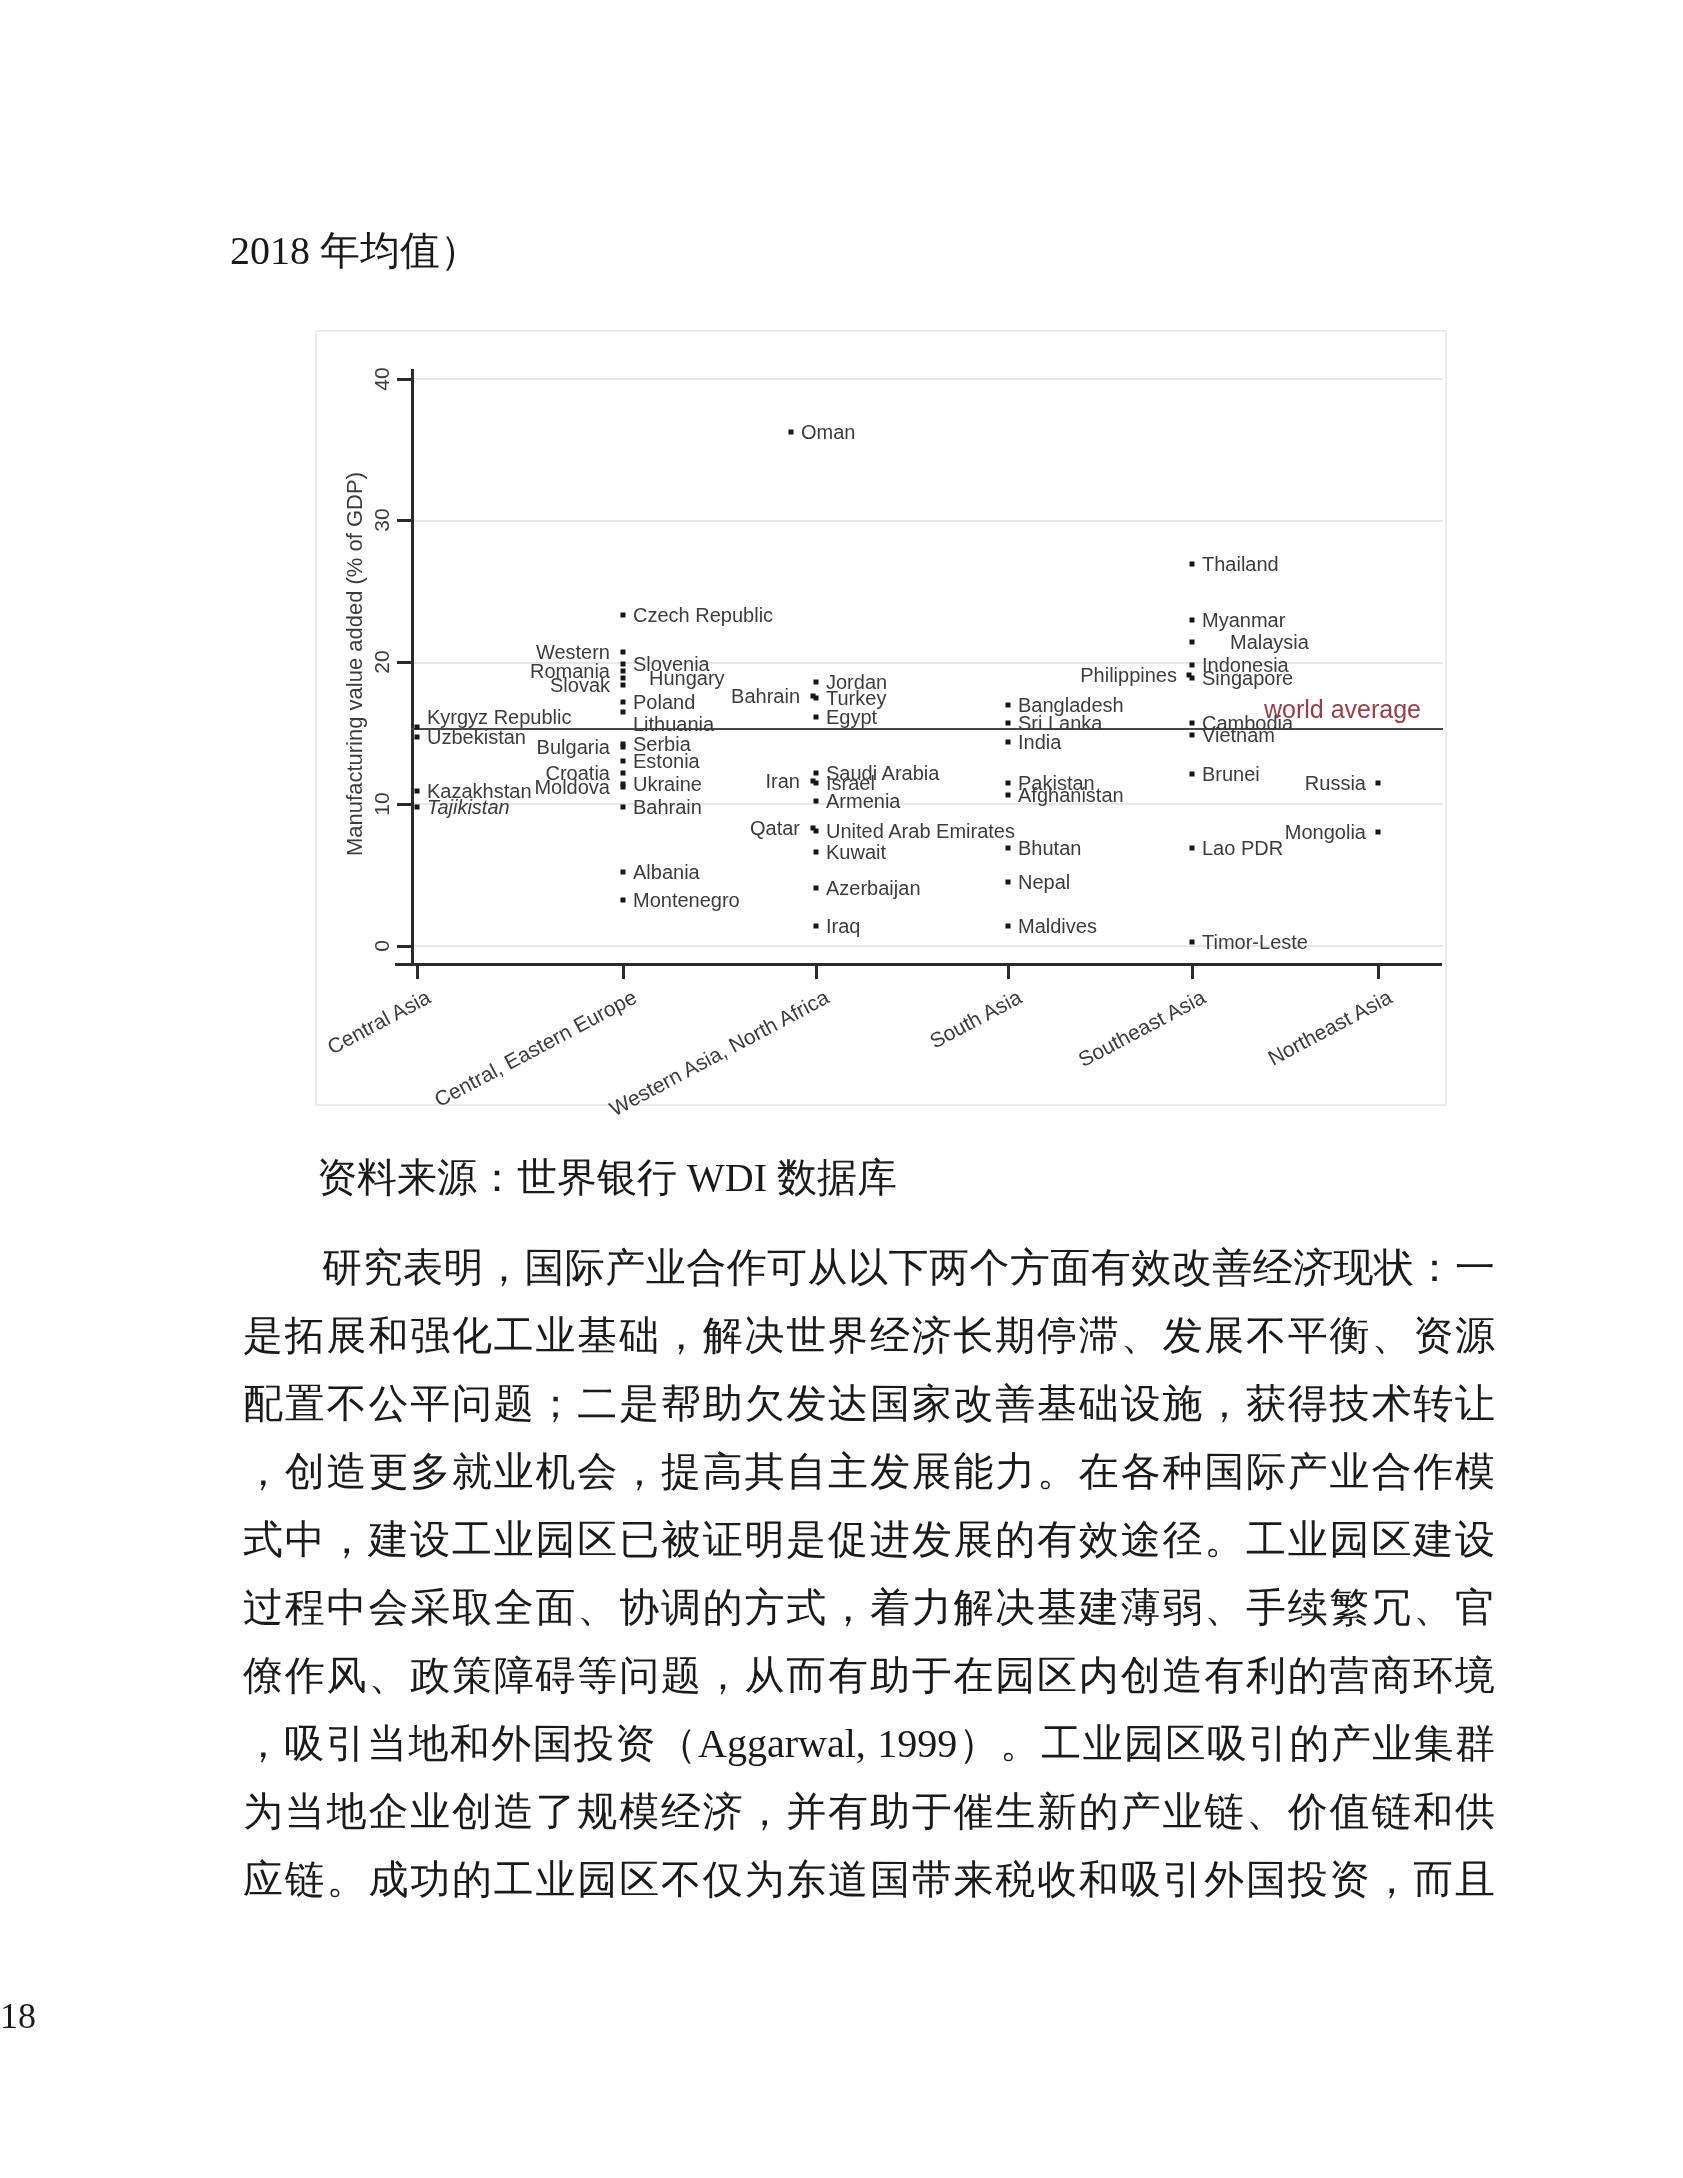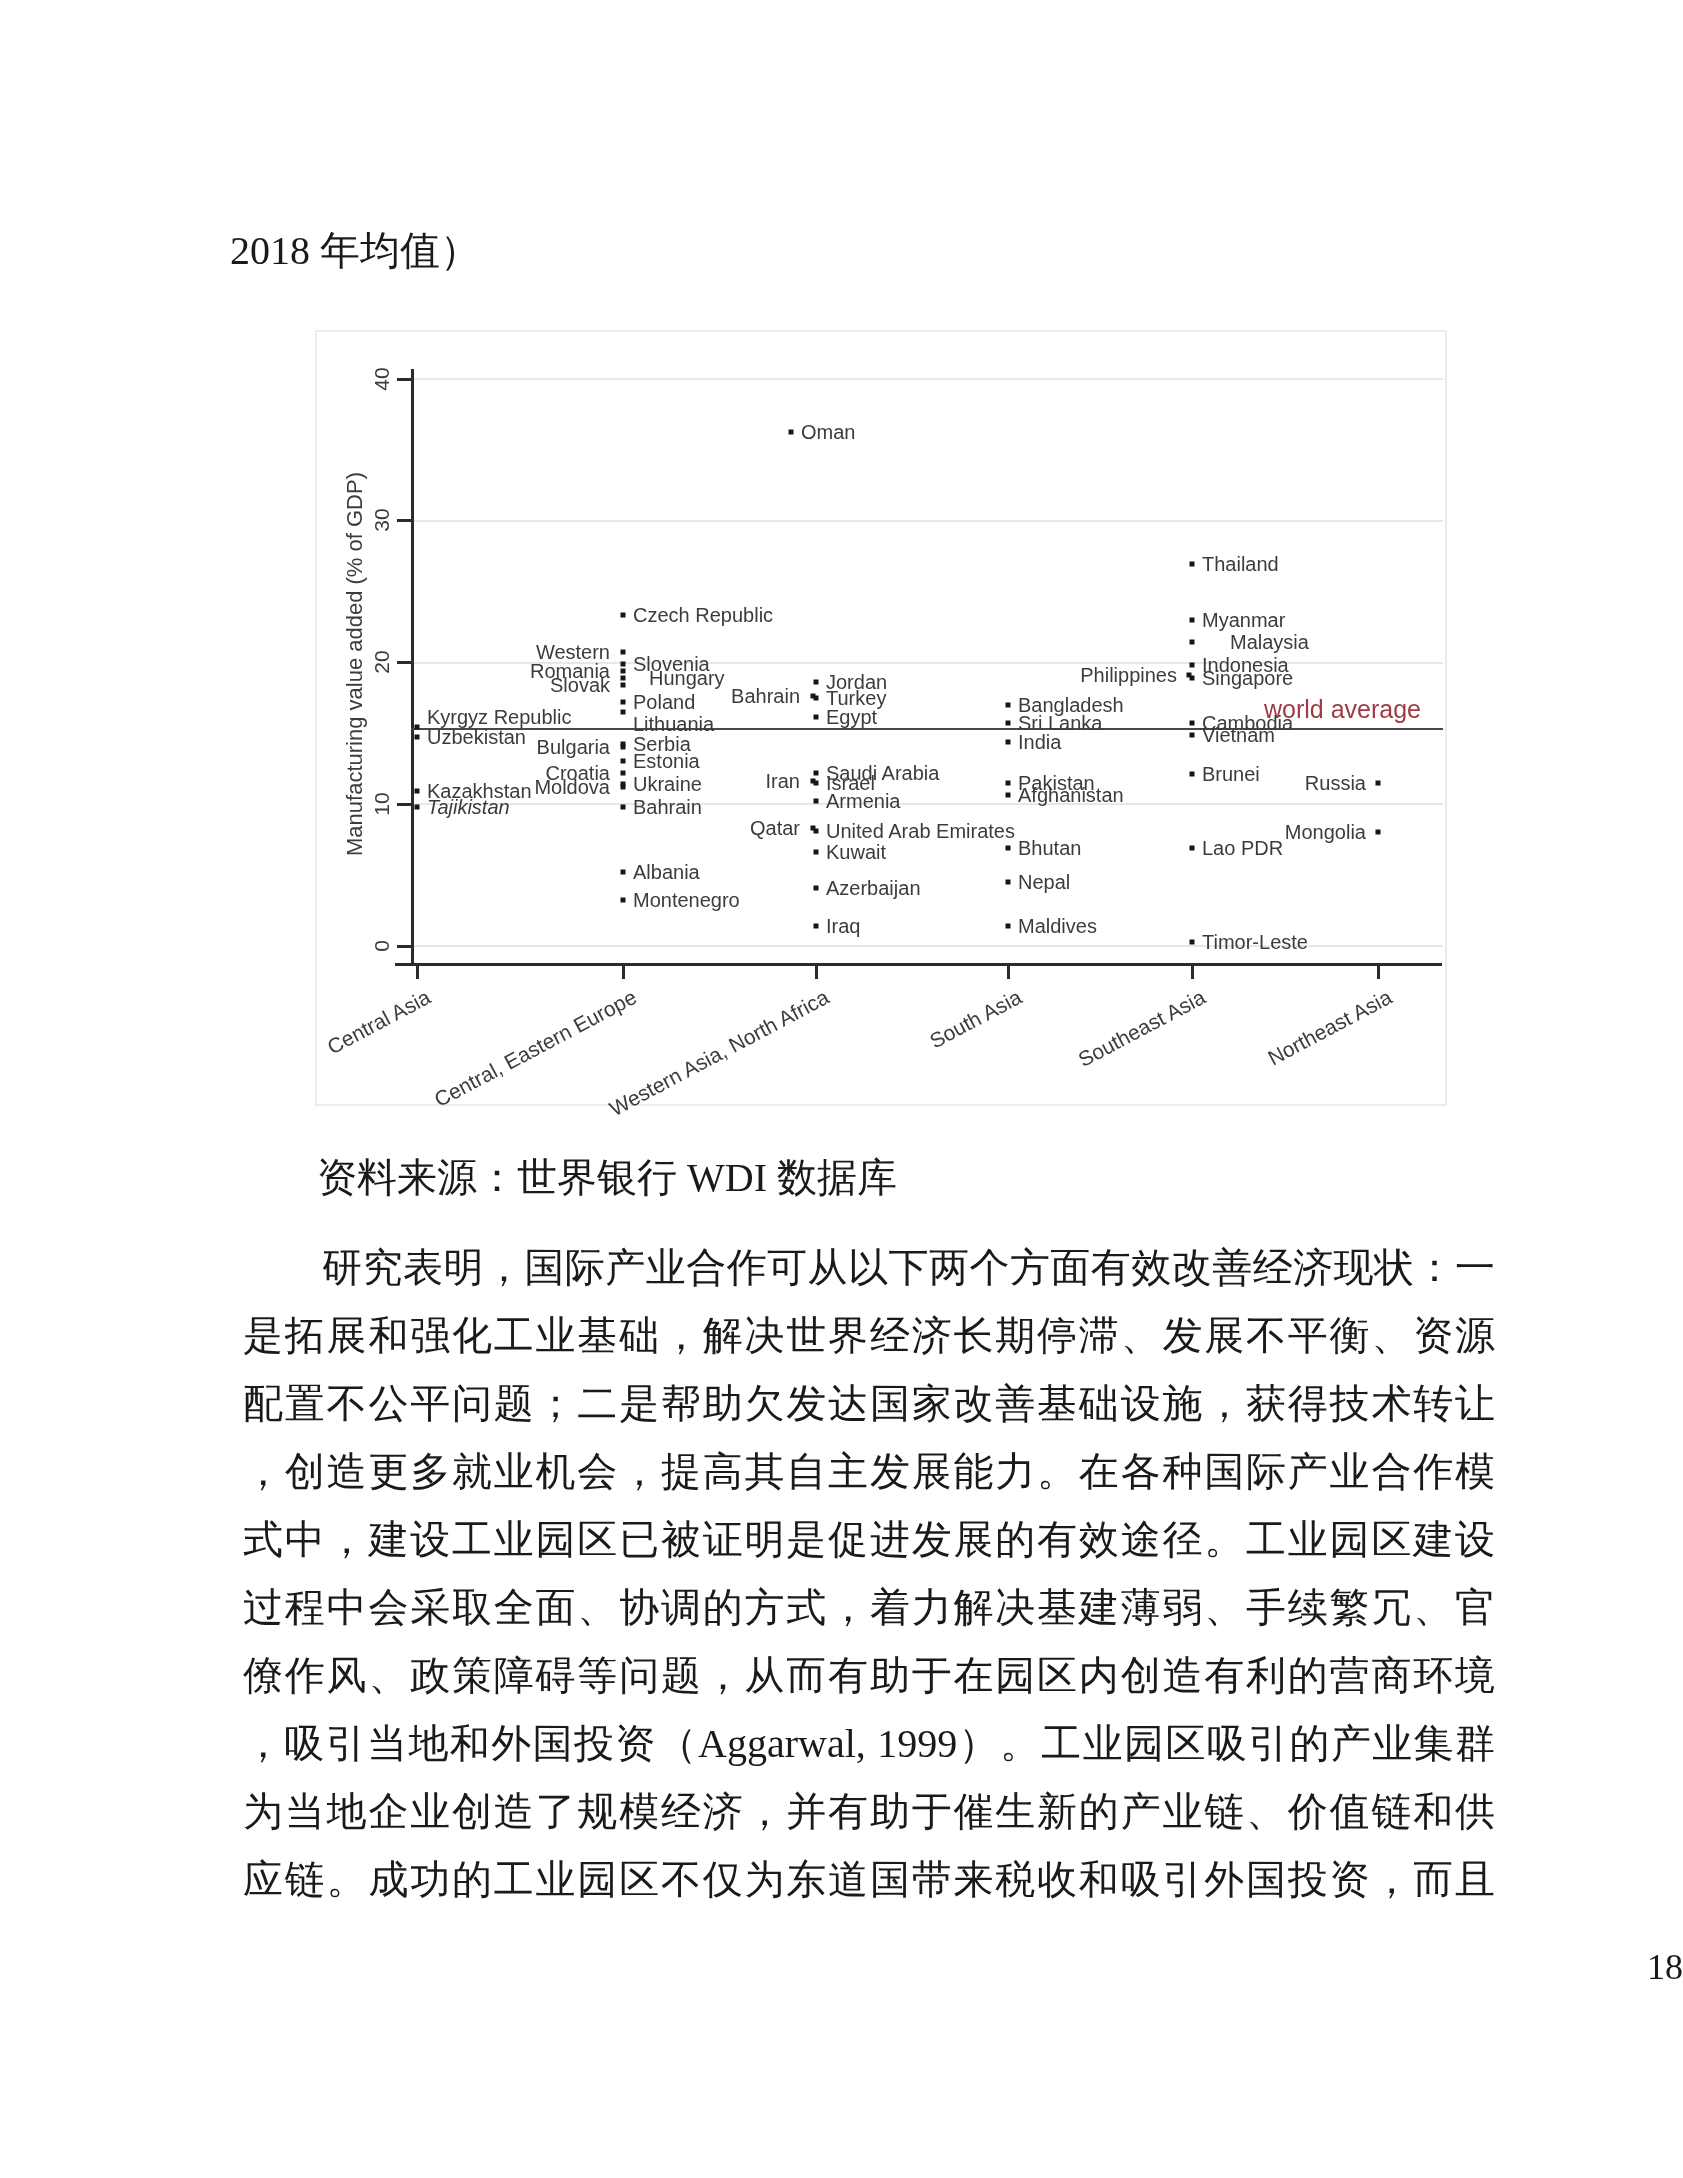--- a/index.html
+++ b/index.html
@@ -21,21 +21,21 @@
     font-size:40px;
   }
   .paragraph .pline{
     height:68px;line-height:68px;
     text-align:justify;text-align-last:justify;
     text-justify:inter-character;
     white-space:nowrap;
   }
   .paragraph .pline.indent{padding-left:79px;}
   .page-number{
-    left:0;top:1946px;width:1683px;text-align:right;font-size:36px;
+    left:0;top:1995px;width:1683px;text-align:left;font-size:36px;
   }
 
   
   .figure{
     left:315px;top:330px;width:1132px;height:776px;
     border:2px solid #ececec;background:#ffffff;box-sizing:border-box;
     font-family:"Liberation Sans","DejaVu Sans",sans-serif;
   }
   .gridline{position:absolute;left:94px;width:1032px;height:1.5px;background:#e7e7e7;}
   .y-axis-line{position:absolute;left:94px;top:37px;width:2.5px;height:596px;background:#2b2b2b;}

